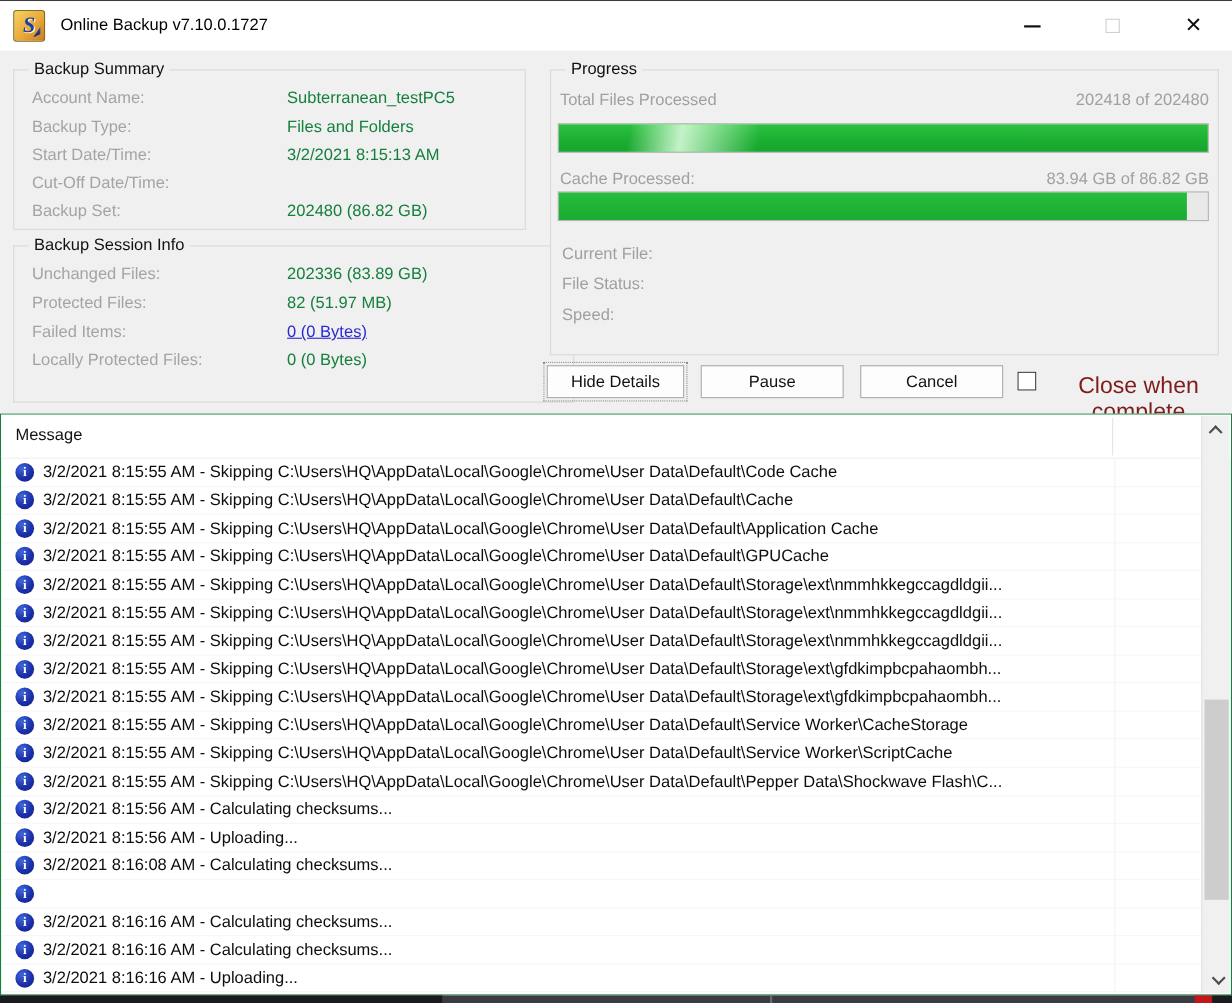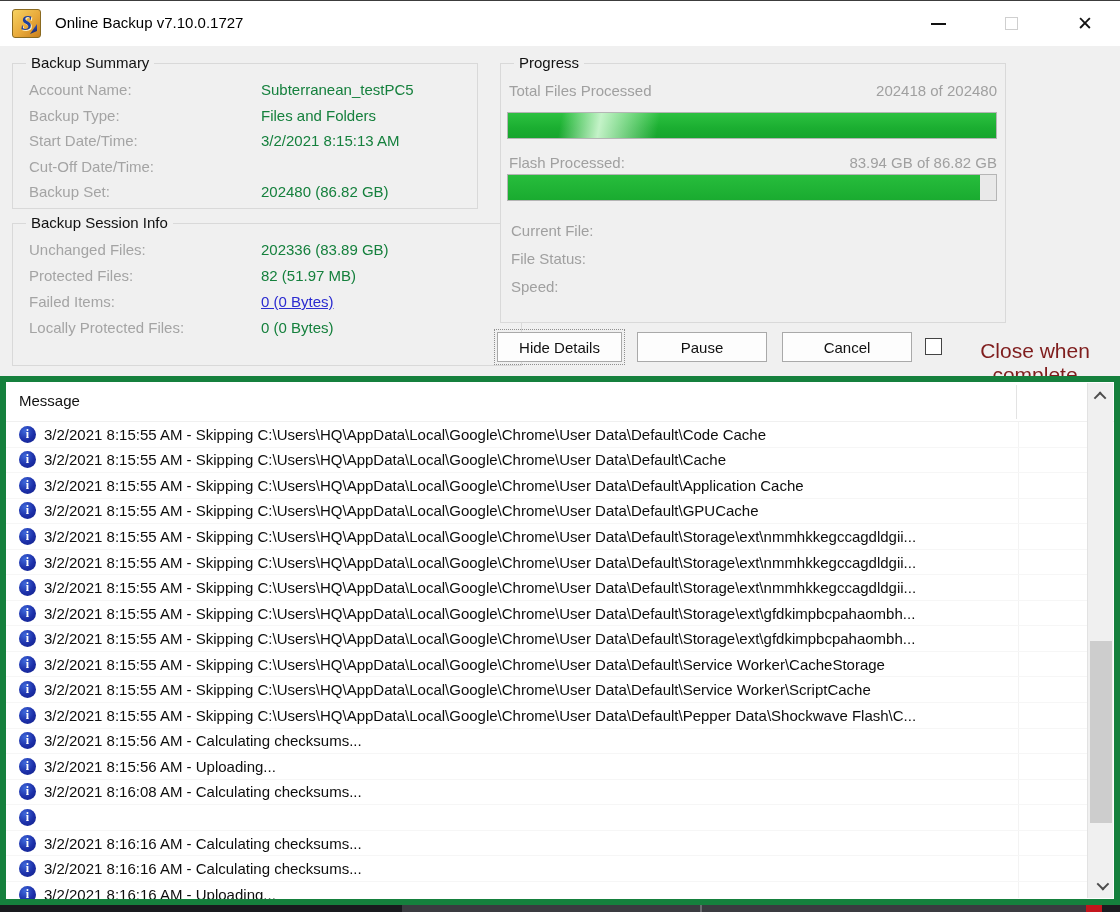--- a/index.html
+++ b/index.html
@@ -41,21 +41,21 @@
   .detail-label{position:absolute;left:10px;font-size:15px;color:#a0a0a0;}
   
   .btn{position:absolute;height:30px;background:#fdfdfd;border:1px solid #a9a9a9;
        font-size:15px;color:#111;display:flex;align-items:center;justify-content:center;}
   .focus-wrap{position:absolute;border:1px dotted #8f8f8f;padding:2px;}
   .focus-wrap .btn{position:relative;width:100%;height:100%;}
   .checkbox{position:absolute;width:17px;height:17px;background:#fff;border:1px solid #444;}
   .checkbox-label{position:absolute;font-size:21px;color:#7f1d1d;text-align:center;}
   
   .log-panel{position:absolute;left:0;top:375px;width:1120px;height:529px;background:#fff;
-             border:6px solid #15803d;}
+             border:1px solid #15803d;}
   .log-header{position:absolute;left:0;top:0;right:0;height:40px;background:#fff;
               border-bottom:1px solid #f0f0f0;}
   .log-header-text{position:absolute;left:13px;top:10px;font-size:15px;color:#111;}
   .col-sep{position:absolute;left:1010px;top:3px;width:1px;height:34px;background:#e3e3e3;}
   .grid-vline{position:absolute;left:1012px;top:40px;width:1px;bottom:1px;background:#f3f3f3;}
   .log-rows{position:absolute;left:0;top:40px;right:27px;bottom:0;overflow:hidden;}
   .log-row{height:25.55px;display:flex;align-items:center;padding-left:13px;
            border-bottom:1px solid #f6f6f6;font-size:15px;color:#0d0d0d;white-space:nowrap;}
   .info-icon{flex:none;width:17px;height:17px;border-radius:50%;margin-right:8px;
              background:radial-gradient(circle at 35% 30%,#3e68da 0%,#1c2fa8 55%,#101f86 100%);
@@ -132,31 +132,31 @@
     <div class="field-row" style="top:62px;">
       <span class="field-label">Failed Items:</span>
       <a class="link-value" href="#">0 (0 Bytes)</a>
     </div>
     <div class="field-row" style="top:88px;">
       <span class="field-label">Locally Protected Files:</span>
       <span class="field-value">0 (0 Bytes)</span>
     </div>
   </div>
 
-  <div class="groupbox" style="left:500px;top:62px;width:506px;height:260px;">
+  <div class="groupbox" style="left:500px;top:62px;width:608px;height:260px;">
     <div class="group-title">Progress</div>
     <div class="p-row" style="top:18px;">
       <span>Total Files Processed</span>
       <span>202418 of 202480</span>
     </div>
     <div class="pbar" style="top:48px;">
       <div class="pbar-fill" style="width: 100%;"></div>
     </div>
     <div class="p-row" style="top:90px;">
-      <span>Flash Processed:</span>
+      <span>Cache Processed:</span>
       <span>83.94 GB of 86.82 GB</span>
     </div>
     <div class="pbar" style="top:110px;">
       <div class="pbar-fill solid" style="width: 96.7%;"></div>
     </div>
     <div class="detail-label" style="top:158px;">Current File:</div>
     <div class="detail-label" style="top:186px;">File Status:</div>
     <div class="detail-label" style="top:214px;">Speed:</div>
   </div>
 

